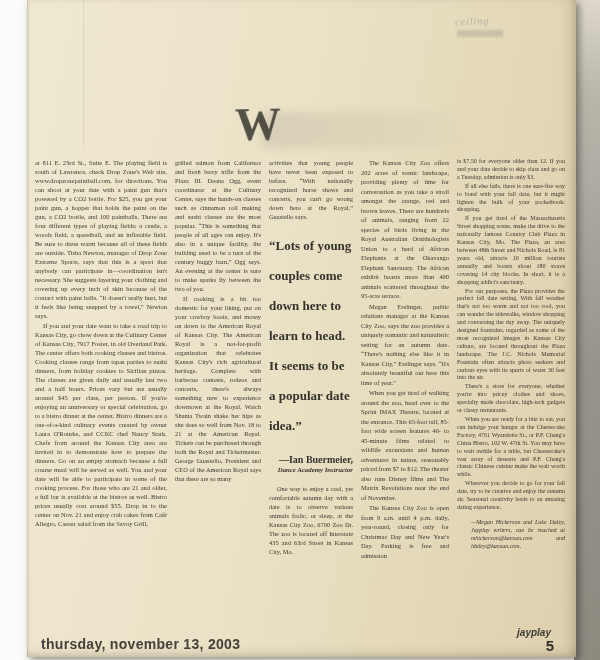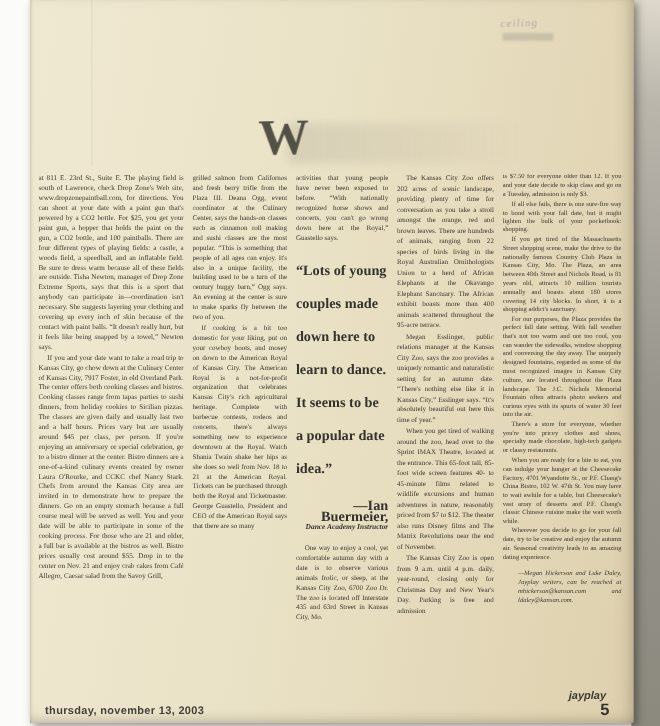--- a/index.html
+++ b/index.html
@@ -26,28 +26,28 @@
   .col p{margin:0 0 1px 0;text-indent:8px;}
   .col p.noindent{text-indent:0;}
   .col-1{width:132px;font-size:6.5px;line-height:9px;}
   .col-2{width:86px;font-size:6.4px;line-height:9px;}
   .col-3{width:84px;font-size:6.4px;line-height:9px;}
   .col-4{width:88px;font-size:6.4px;line-height:9.5px;}
   .col-5{width:108px;font-size:6px;line-height:7.9px;}
   .pull-quote{margin:10px 0 10px 0;}
   .pq-text{font-family:"Liberation Serif",serif;font-weight:bold;font-size:13px;line-height:30px;
     color:#34322b;text-align:left;text-indent:0;margin-bottom:14px;}
-  .pq-name{font-family:"Liberation Serif",serif;font-weight:bold;font-size:13px;line-height:10px;
+  .pq-name{font-family:"Liberation Serif",serif;font-weight:bold;font-size:10px;line-height:10px;
     text-align:right;color:#34322b;}
   .pq-title{font-family:"Liberation Serif",serif;font-weight:bold;font-style:italic;font-size:6.8px;
     line-height:9px;text-align:right;color:#34322b;margin-bottom:4px;}
   .byline{font-style:italic;margin-top:6px;padding-left:14px;line-height:8px;}
   .footer{position:absolute;left:14px;right:22px;bottom:5px;display:flex;
     justify-content:space-between;align-items:flex-end;}
-  .footer-left{font-family:"Liberation Sans",sans-serif;font-weight:bold;font-size:10px;
+  .footer-left{font-family:"Liberation Sans",sans-serif;font-weight:bold;font-size:14px;
     color:#44413a;letter-spacing:.3px;}
   .footer-right{display:flex;align-items:flex-end;flex-direction:column;}
   .brand{font-family:"Liberation Sans",sans-serif;font-weight:bold;font-style:italic;
     font-size:10px;color:#3b3933;margin-right:3px;line-height:12px;}
   .pagenum{font-family:"Liberation Sans",sans-serif;font-weight:bold;font-size:15px;
     color:#33312b;line-height:13px;}
 </style>
 </head>
 <body>
 
@@ -69,21 +69,21 @@
       </div>
 
       <div class="col col-2">
         <p class="noindent">grilled salmon from Californos and fresh berry trifle from the Plaza III. Deana Ogg, event coordinator at the Culinary Center, says the hands-on classes such as cinnamon roll making and sushi classes are the most popular. “This is something that people of all ages can enjoy. It's also in a unique facility, the building used to be a turn of the century buggy barn,” Ogg says. An evening at the center is sure to make sparks fly between the two of you.</p>
         <p>If cooking is a bit too domestic for your liking, put on your cowboy boots, and mosey on down to the American Royal of Kansas City. The American Royal is a not-for-profit organization that celebrates Kansas City's rich agricultural heritage. Complete with barbecue contests, rodeos and concerts, there's always something new to experience downtown at the Royal. Watch Shania Twain shake her hips as she does so well from Nov. 18 to 21 at the American Royal. Tickets can be purchased through both the Royal and Ticketmaster. George Guastello, President and CEO of the American Royal says that there are so many</p>
       </div>
 
       <div class="col col-3">
         <p class="noindent">activities that young people have never been exposed to before. “With nationally recognized horse shows and concerts, you can't go wrong down here at the Royal,” Guastello says.</p>
         <div class="pull-quote">
-          <div class="pq-text">“Lots of young couples made down here to learn to dance. It seems to be a popular date idea.”</div>
+          <div class="pq-text">“Lots of young couples come down here to learn to head. It seems to be a popular date idea.”</div>
           <div class="pq-name">—Ian Buermeier,</div>
           <div class="pq-title">Dance Academy Instructor</div>
         </div>
         <p>One way to enjoy a cool, yet comfortable autumn day with a date is to observe various animals frolic, or sleep, at the Kansas City Zoo, 6700 Zoo Dr. The zoo is located off Interstate 435 and 63rd Street in Kansas City, Mo.</p>
       </div>
 
       <div class="col col-4">
         <p>The Kansas City Zoo offers 202 acres of scenic landscape, providing plenty of time for conversation as you take a stroll amongst the orange, red and brown leaves. There are hundreds of animals, ranging from 22 species of birds living in the Royal Australian Ornithologists Union to a herd of African Elephants at the Okavango Elephant Sanctuary. The African exhibit boasts more than 400 animals scattered throughout the 95-acre terrace.</p>
         <p>Megan Esslinger, public relations manager at the Kansas City Zoo, says the zoo provides a uniquely romantic and naturalistic setting for an autumn date. “There's nothing else like it in Kansas City,” Esslinger says. “It's absolutely beautiful out here this time of year.”</p>
         <p>When you get tired of walking around the zoo, head over to the Sprint IMAX Theatre, located at the entrance. This 65-foot tall, 85-foot wide screen features 40- to 45-minute films related to wildlife excursions and human adventures in nature, reasonably priced from $7 to $12. The theater also runs Disney films and The Matrix Revolutions near the end of November.</p>

